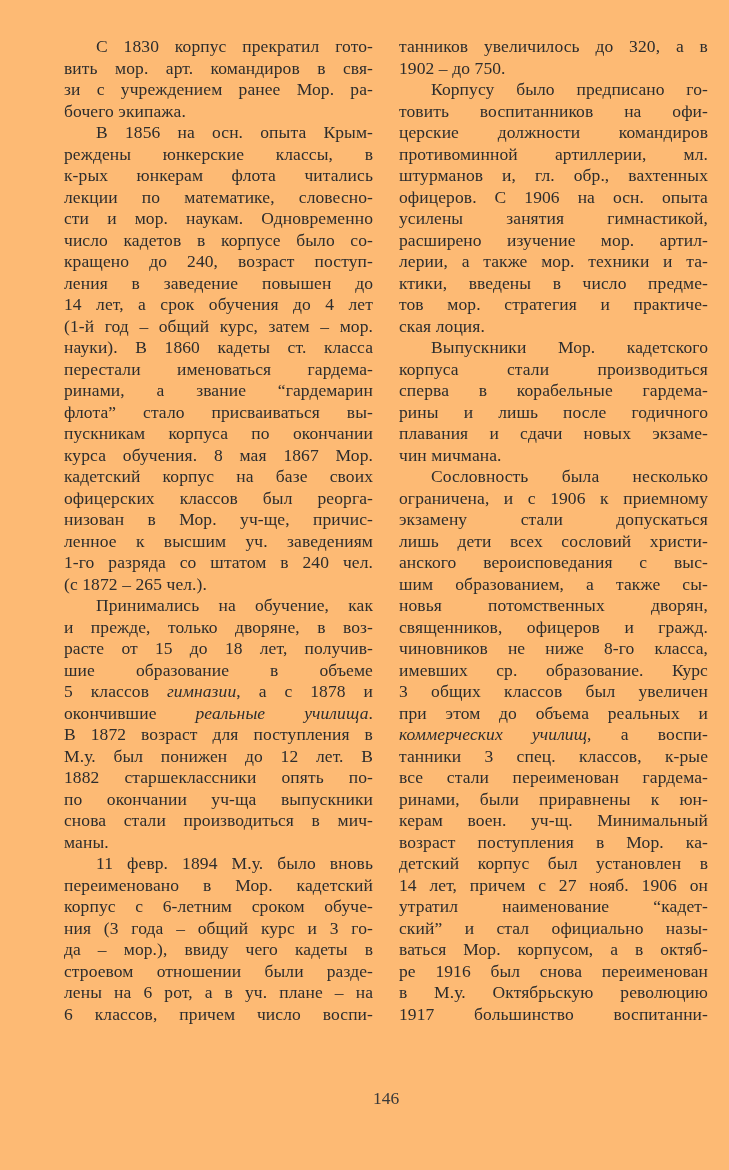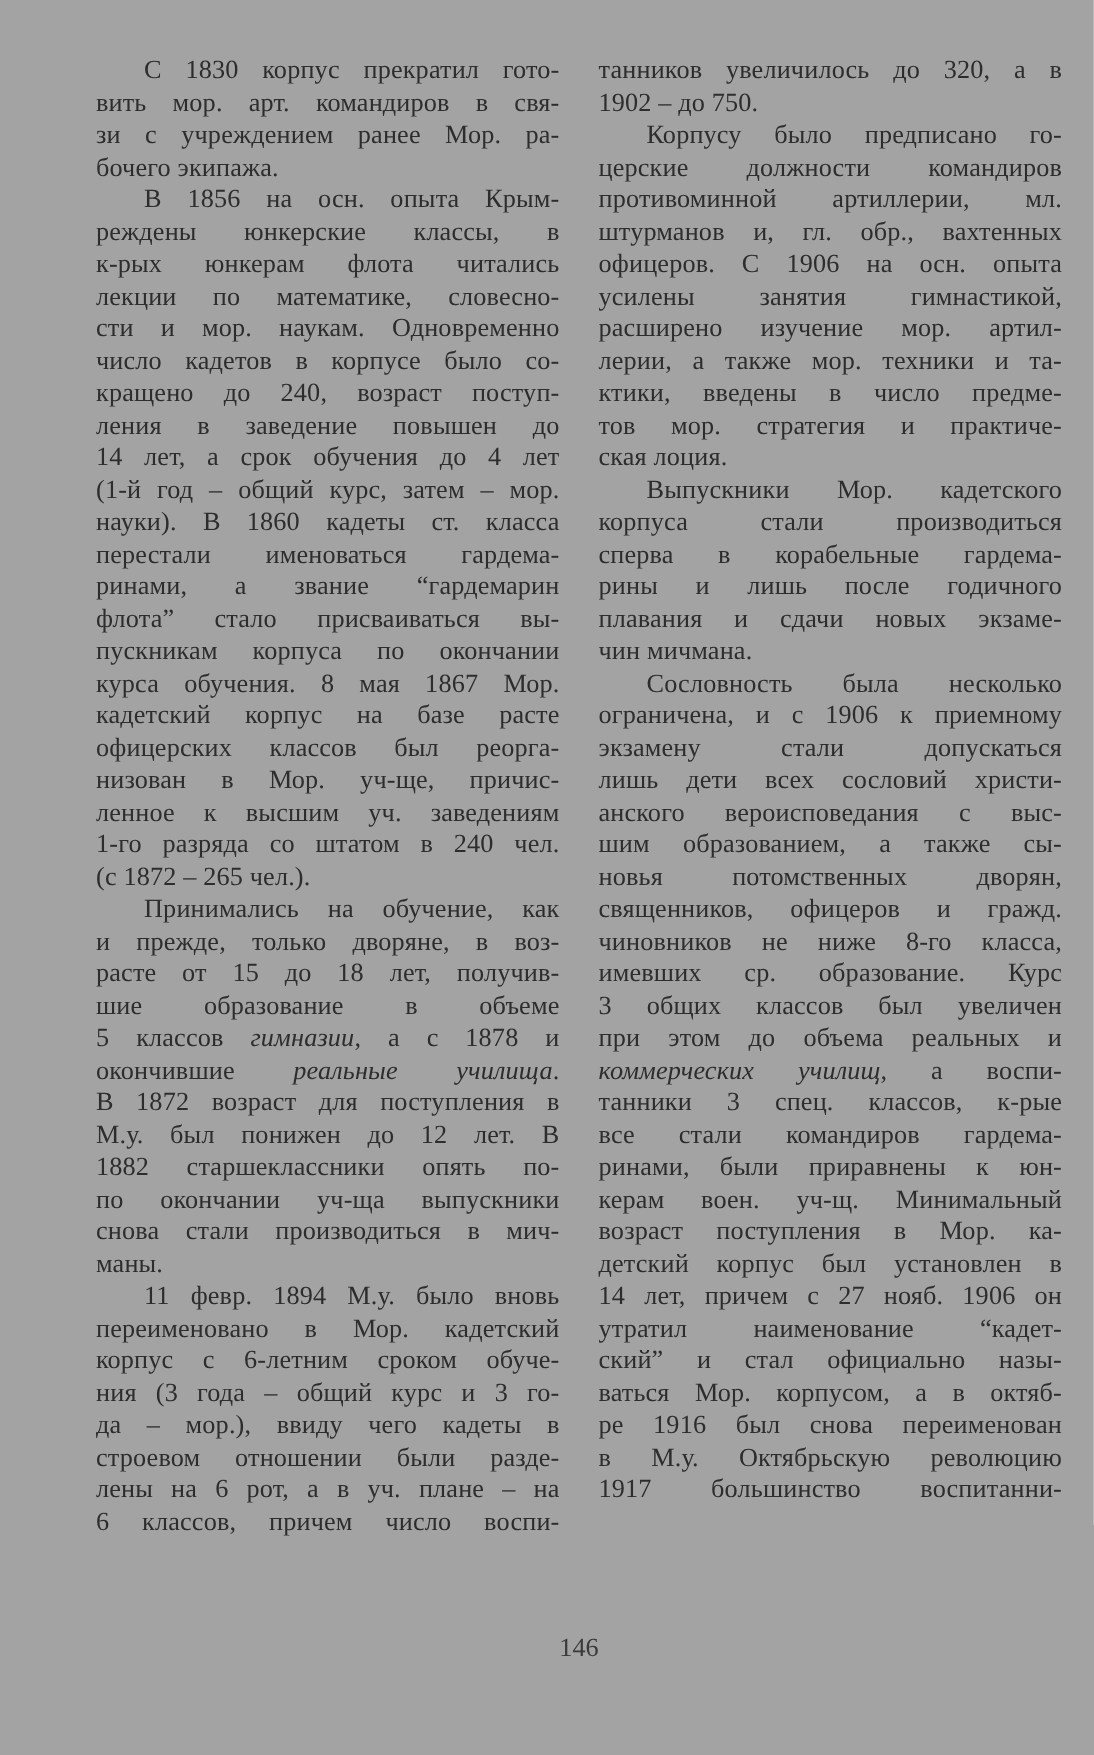--- a/index.html
+++ b/index.html
@@ -10,21 +10,21 @@
     width: 729px;
     height: 1170px;
     background: #ffffff;
     position: relative;
     overflow: hidden;
     font-family: "Liberation Serif", "DejaVu Serif", serif;
   }
   .page {
     position: absolute;
     inset: 0;
-    background: #a3a3a3;
+    background: #fdba74;
     padding-left: 45px;
   }
   .column {
     position: absolute;
     top: 36px;
     color: #2d2d2d;
     font-size: 17.5px;
     line-height: 21.5px;
     letter-spacing: 0.1px;
   }
@@ -69,21 +69,21 @@
       <div class="line"><span>кращено до 240, возраст поступ-</span></div>
       <div class="line"><span>ления в заведение повышен до</span></div>
       <div class="line"><span>14 лет, а срок обучения до 4 лет</span></div>
       <div class="line"><span>(1-й год – общий курс, затем – мор.</span></div>
       <div class="line"><span>науки). В 1860 кадеты ст. класса</span></div>
       <div class="line"><span>перестали именоваться гардема-</span></div>
       <div class="line"><span>ринами, а звание “гардемарин</span></div>
       <div class="line"><span>флота” стало присваиваться вы-</span></div>
       <div class="line"><span>пускникам корпуса по окончании</span></div>
       <div class="line"><span>курса обучения. 8 мая 1867 Мор.</span></div>
-      <div class="line"><span>кадетский корпус на базе расте</span></div>
+      <div class="line"><span>кадетский корпус на базе своих</span></div>
       <div class="line"><span>офицерских классов был реорга-</span></div>
       <div class="line"><span>низован в Мор. уч-ще, причис-</span></div>
       <div class="line"><span>ленное к высшим уч. заведениям</span></div>
       <div class="line"><span>1-го разряда со штатом в 240 чел.</span></div>
       <div class="line end"><span>(с 1872 – 265 чел.).</span></div>
       <div class="line indent"><span>Принимались на обучение, как</span></div>
       <div class="line"><span>и прежде, только дворяне, в воз-</span></div>
       <div class="line"><span>расте от 15 до 18 лет, получив-</span></div>
       <div class="line"><span>шие образование в объеме</span></div>
       <div class="line"><span>5 классов </span><i>гимназии</i><span>, а с 1878 и</span></div>
@@ -100,20 +100,21 @@
       <div class="line"><span>ния (3 года – общий курс и 3 го-</span></div>
       <div class="line"><span>да – мор.), ввиду чего кадеты в</span></div>
       <div class="line"><span>строевом отношении были разде-</span></div>
       <div class="line"><span>лены на 6 рот, а в уч. плане – на</span></div>
       <div class="line"><span>6 классов, причем число воспи-</span></div>
     </div>
   <div class="column col1">
       <div class="line"><span>танников увеличилось до 320, а в</span></div>
       <div class="line end"><span>1902 – до 750.</span></div>
       <div class="line indent"><span>Корпусу было предписано го-</span></div>
+      <div class="line"><span>товить воспитанников на офи-</span></div>
       <div class="line"><span>церские должности командиров</span></div>
       <div class="line"><span>противоминной артиллерии, мл.</span></div>
       <div class="line"><span>штурманов и, гл. обр., вахтенных</span></div>
       <div class="line"><span>офицеров. С 1906 на осн. опыта</span></div>
       <div class="line"><span>усилены занятия гимнастикой,</span></div>
       <div class="line"><span>расширено изучение мор. артил-</span></div>
       <div class="line"><span>лерии, а также мор. техники и та-</span></div>
       <div class="line"><span>ктики, введены в число предме-</span></div>
       <div class="line"><span>тов мор. стратегия и практиче-</span></div>
       <div class="line end"><span>ская лоция.</span></div>
@@ -130,21 +131,21 @@
       <div class="line"><span>анского вероисповедания с выс-</span></div>
       <div class="line"><span>шим образованием, а также сы-</span></div>
       <div class="line"><span>новья потомственных дворян,</span></div>
       <div class="line"><span>священников, офицеров и гражд.</span></div>
       <div class="line"><span>чиновников не ниже 8-го класса,</span></div>
       <div class="line"><span>имевших ср. образование. Курс</span></div>
       <div class="line"><span>3 общих классов был увеличен</span></div>
       <div class="line"><span>при этом до объема реальных и</span></div>
       <div class="line"><i>коммерческих училищ</i><span>, а воспи-</span></div>
       <div class="line"><span>танники 3 спец. классов, к-рые</span></div>
-      <div class="line"><span>все стали командиров гардема-</span></div>
+      <div class="line"><span>все стали переименован гардема-</span></div>
       <div class="line"><span>ринами, были приравнены к юн-</span></div>
       <div class="line"><span>керам воен. уч-щ. Минимальный</span></div>
       <div class="line"><span>возраст поступления в Мор. ка-</span></div>
       <div class="line"><span>детский корпус был установлен в</span></div>
       <div class="line"><span>14 лет, причем с 27 нояб. 1906 он</span></div>
       <div class="line"><span>утратил наименование “кадет-</span></div>
       <div class="line"><span>ский” и стал официально назы-</span></div>
       <div class="line"><span>ваться Мор. корпусом, а в октяб-</span></div>
       <div class="line"><span>ре 1916 был снова переименован</span></div>
       <div class="line"><span>в М.у. Октябрьскую революцию</span></div>

